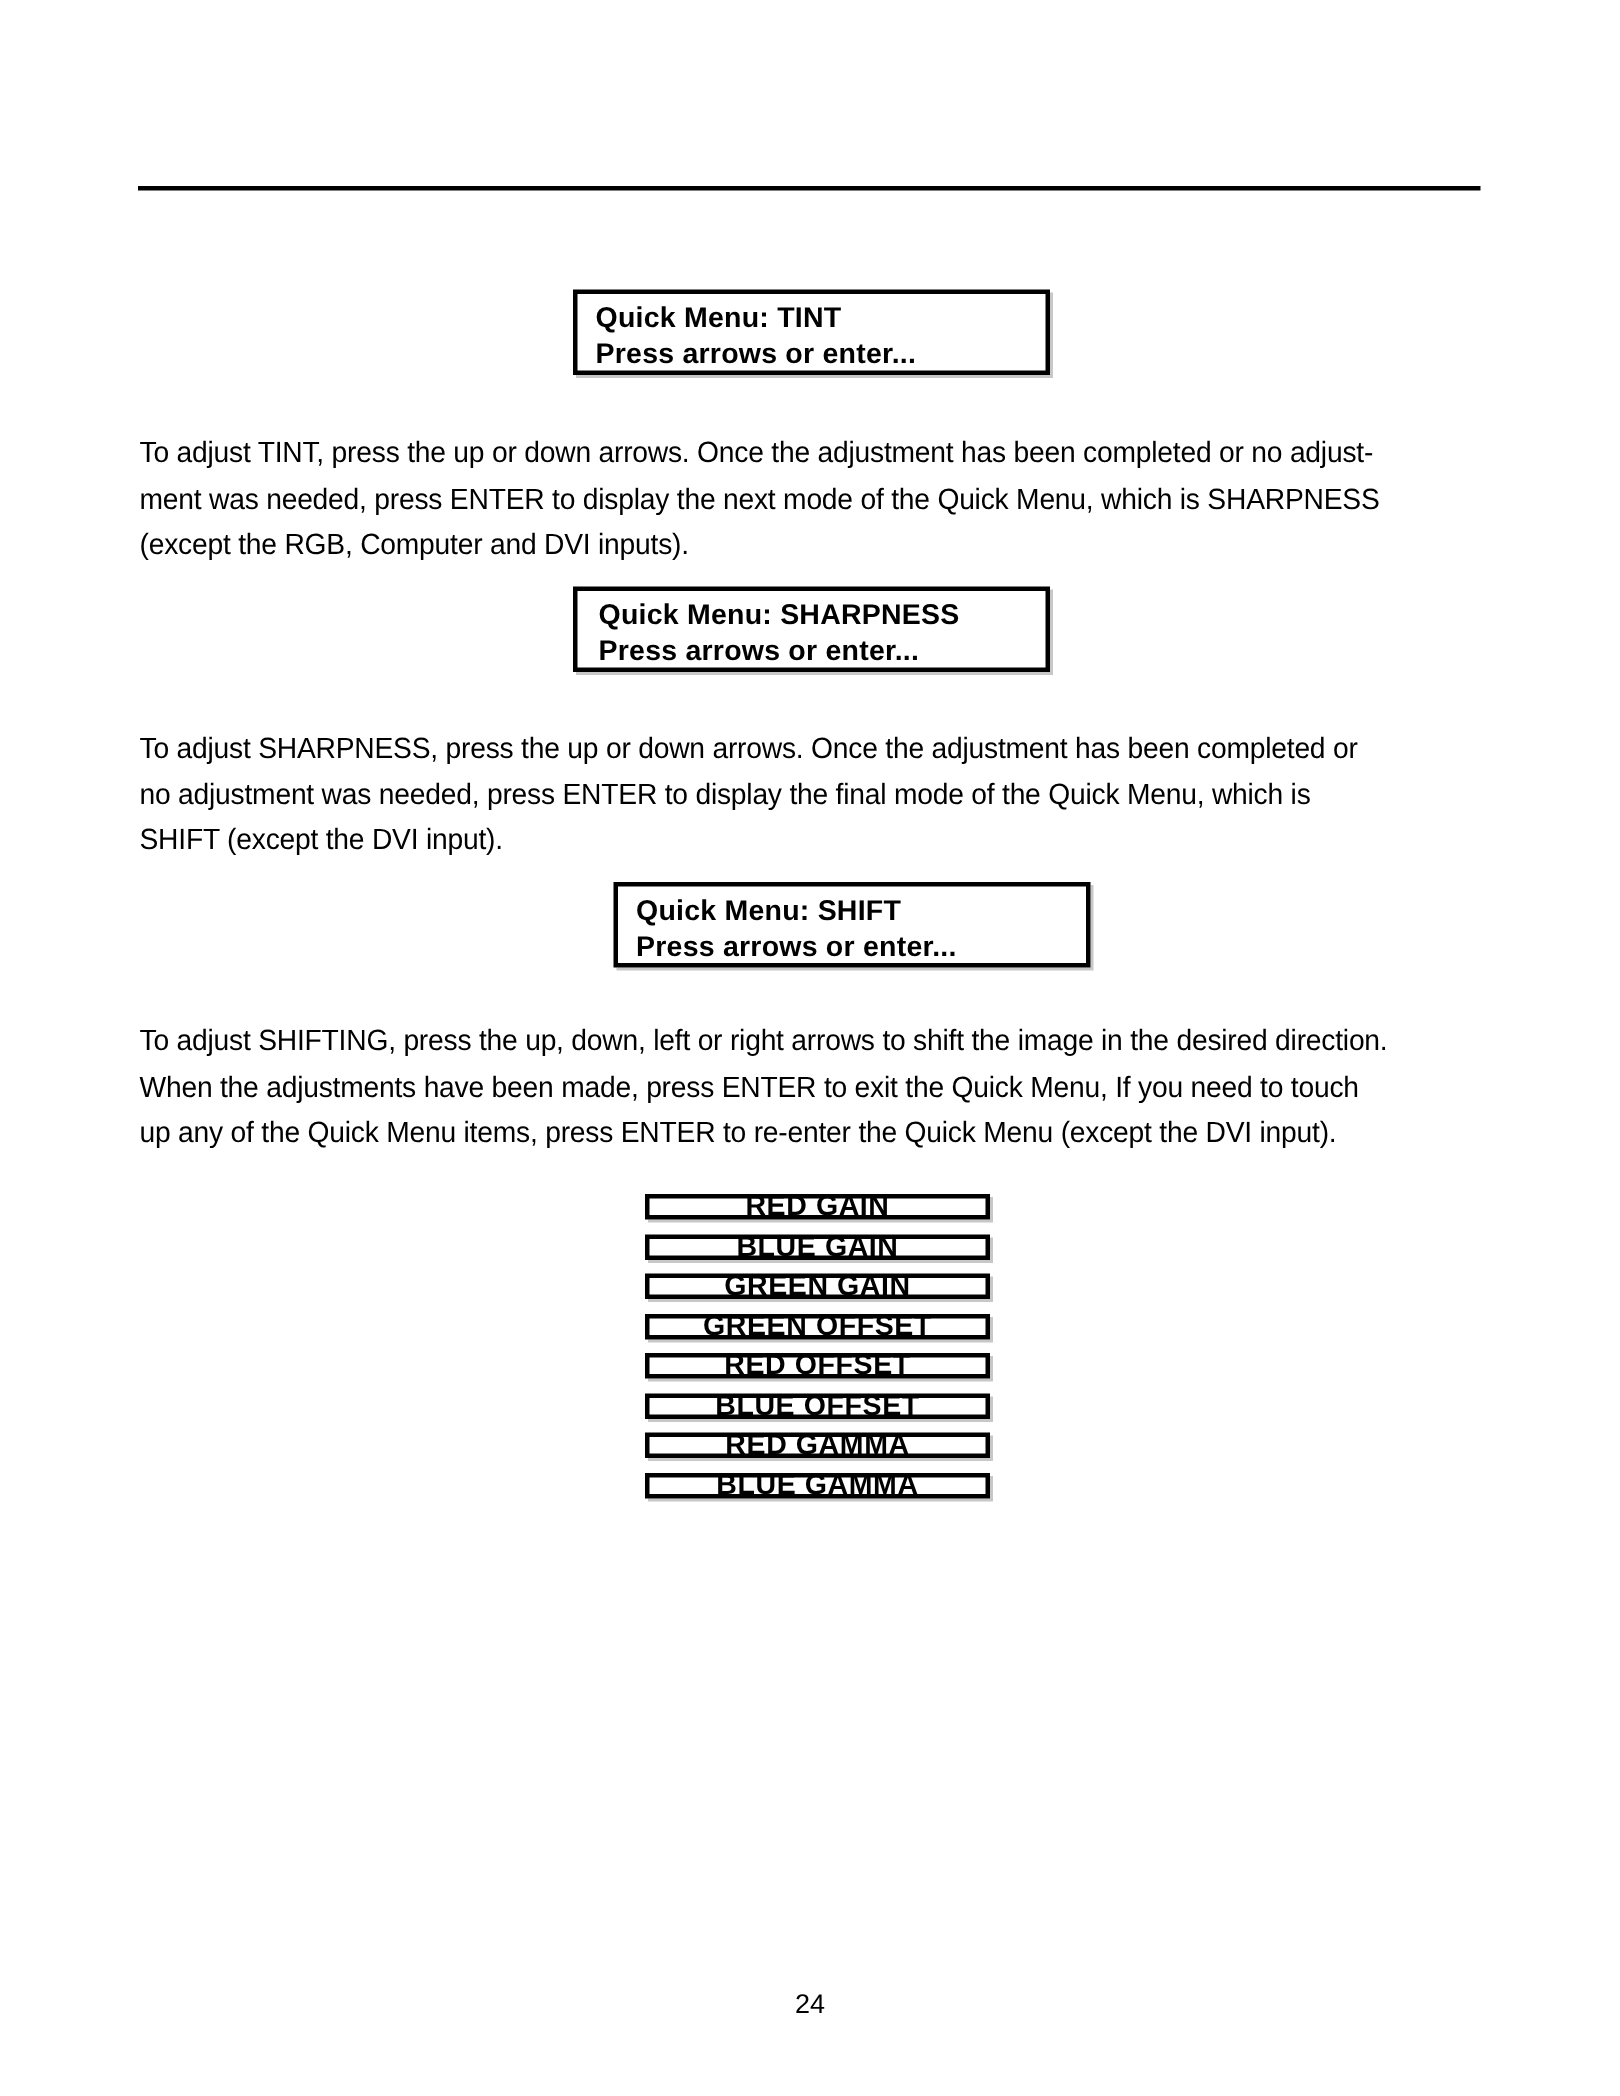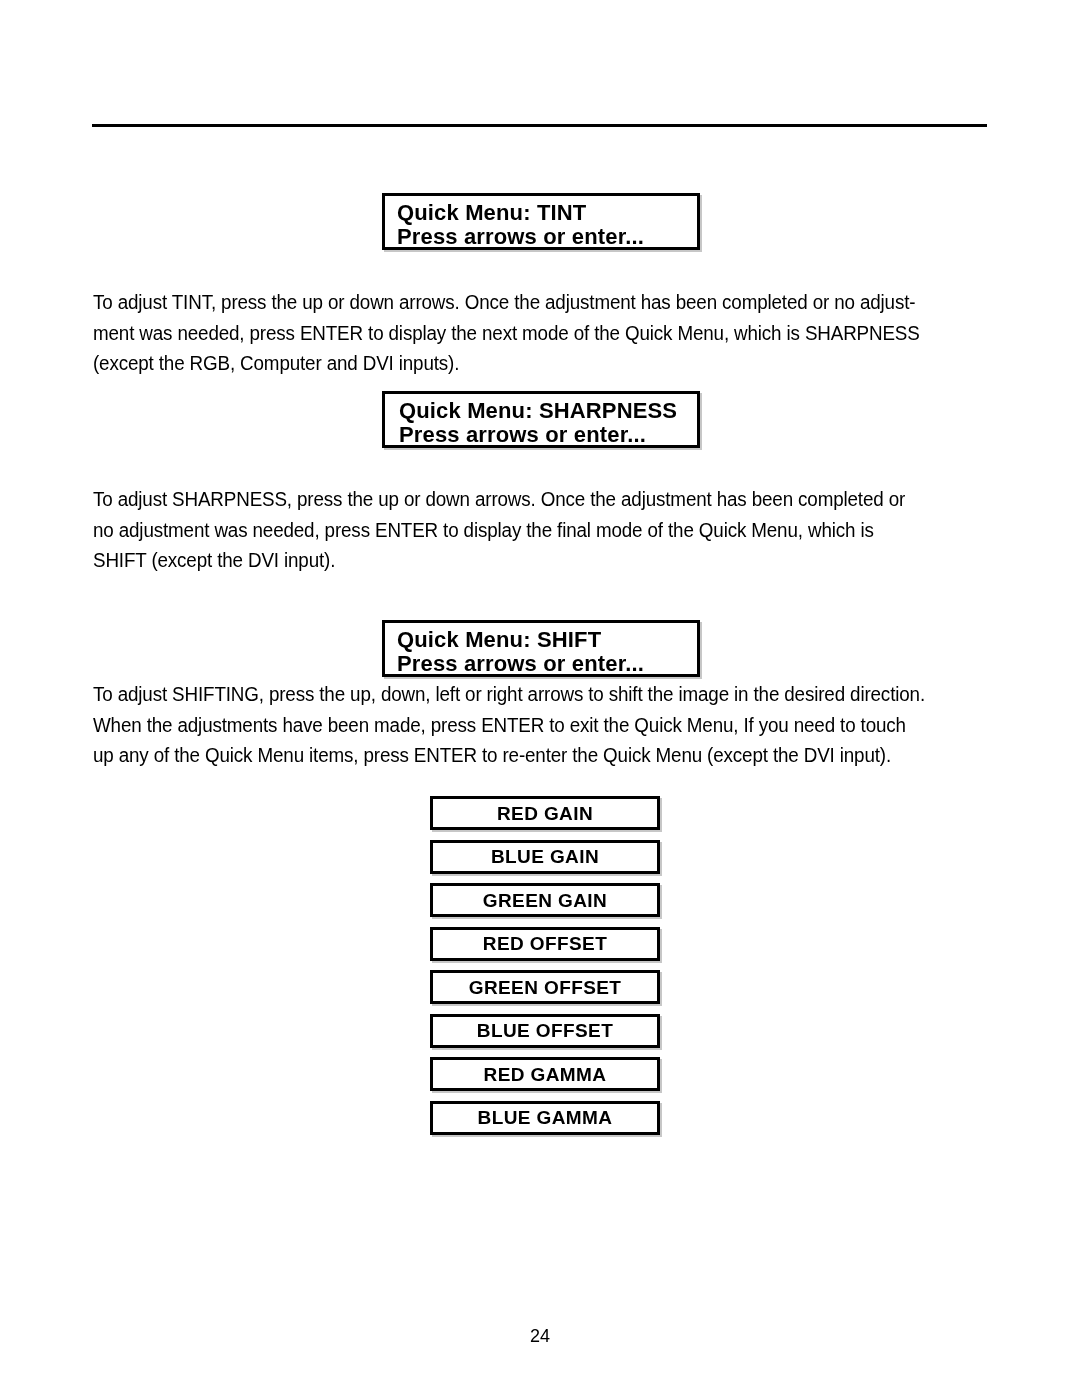--- a/index.html
+++ b/index.html
@@ -59,42 +59,42 @@
     left: 382px;
     width: 318px;
     height: 57px;
     box-sizing: border-box;
     border: 3px solid #000;
     background: #fff;
     padding: 5px 0 0 12px;
     box-shadow: 2px 2px 0 rgba(0,0,0,0.22);
   }
   .osd-line {
-    font-size: 22px;
+    font-size: 19px;
     font-weight: bold;
     line-height: 24px;
     letter-spacing: 0.15px;
     white-space: nowrap;
   }
   #osd-tint      { top: 193px; }
   #osd-sharpness { top: 391px; padding-left: 14px; }
-  #osd-shift     { top: 620px; }
+  #osd-shift     { top: 588px; margin-left: 27px; }
 
   
   .menu-stack {
     position: absolute;
     left: 430px;
     top: 796px;
     width: 230px;
   }
   .menu-item {
     position: relative;
     box-sizing: border-box;
     width: 230px;
-    height: 34px;
+    height: 17px;
     border: 3px solid #000;
     background: #fff;
     margin-bottom: 9.5px;
     box-shadow: 2px 2px 0 rgba(0,0,0,0.22);
     display: flex;
     align-items: center;
     justify-content: center;
   }
   .menu-item-label {
     font-size: 19px;
@@ -153,24 +153,24 @@
     <div class="menu-item">
       <span class="menu-item-label">RED GAIN</span>
     </div>
     <div class="menu-item">
       <span class="menu-item-label">BLUE GAIN</span>
     </div>
     <div class="menu-item">
       <span class="menu-item-label">GREEN GAIN</span>
     </div>
     <div class="menu-item">
-      <span class="menu-item-label">RED OFFSET</span>
+      <span class="menu-item-label">GREEN OFFSET</span>
     </div>
     <div class="menu-item">
-      <span class="menu-item-label">GREEN OFFSET</span>
+      <span class="menu-item-label">RED OFFSET</span>
     </div>
     <div class="menu-item">
       <span class="menu-item-label">BLUE OFFSET</span>
     </div>
     <div class="menu-item">
       <span class="menu-item-label">RED GAMMA</span>
     </div>
     <div class="menu-item">
       <span class="menu-item-label">BLUE GAMMA</span>
     </div>

